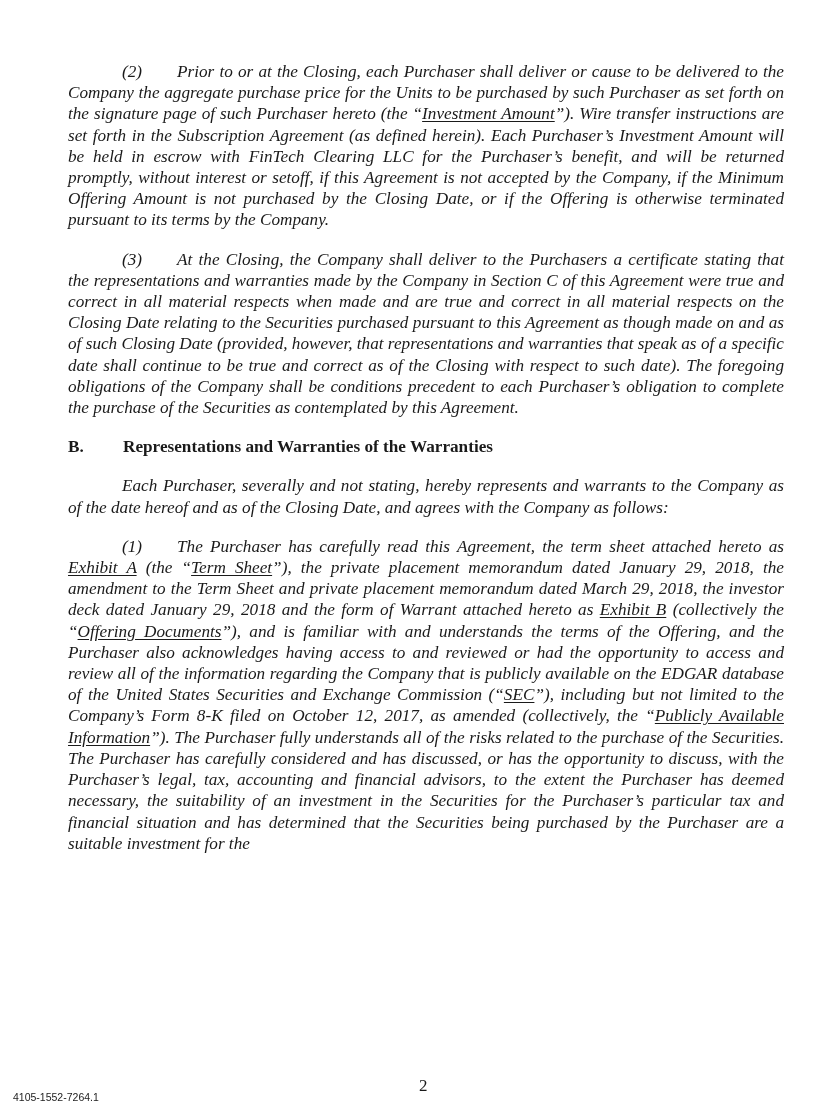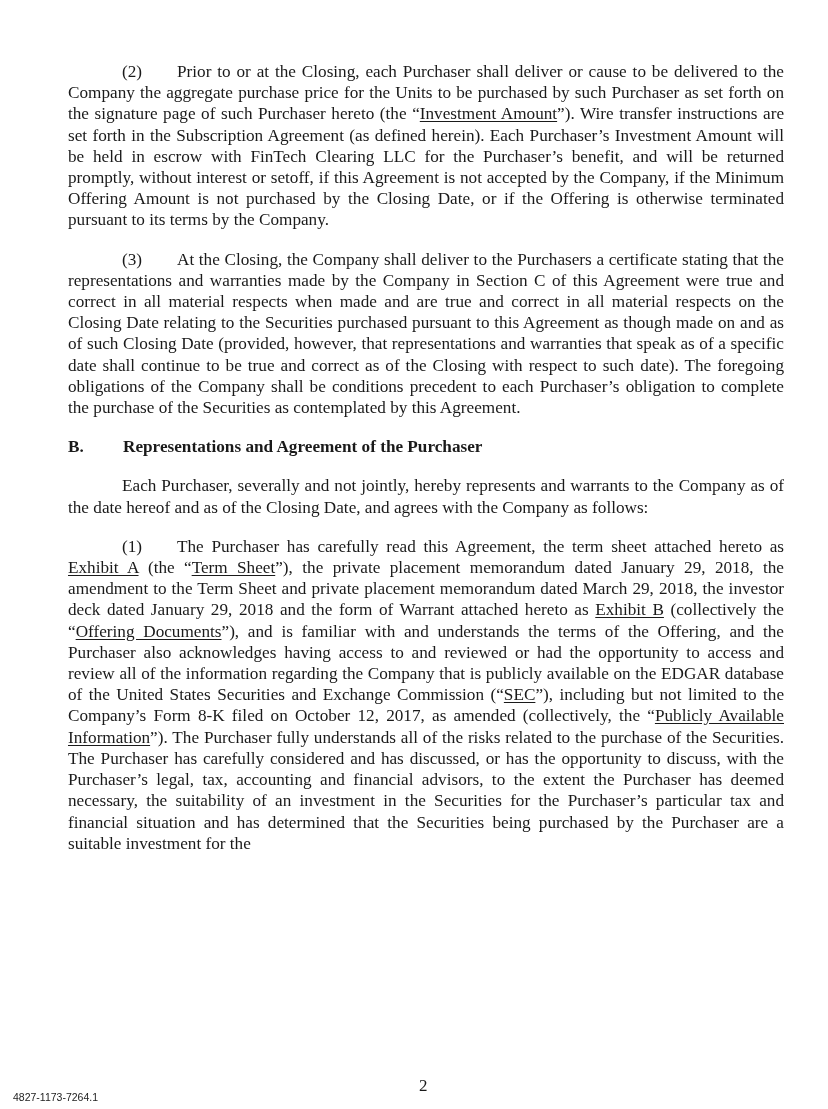--- a/index.html
+++ b/index.html
@@ -2,21 +2,21 @@
 <html><head>
 <meta charset="utf-8">
 <style>
   html, body { margin: 0; padding: 0; background: #ffffff; }
   body { width: 828px; height: 1109px; position: relative; overflow: hidden; }
   .page {
     position: absolute; left: 68px; top: 61px; width: 716px;
     font-family: "Liberation Serif", serif; font-size: 17.2px; line-height: 21.2px;
     color: #1a1a1a; text-align: justify;
   }
-  .para { margin: 0 0 18px 0; text-indent: 54px; }
+  .para { margin: 0 0 18px 0; text-indent: 54px; font-style: italic; }
   .num { display: inline-block; width: 55px; text-indent: 0; }
   .heading { margin: 0 0 18px 0; font-weight: bold; text-indent: 0; }
   .heading .hnum { display: inline-block; width: 55px; }
   u { text-decoration: underline; text-underline-offset: 2px; }
   .footer-id {
     position: absolute; left: 13px; top: 1091px;
     font-family: "Liberation Sans", sans-serif; font-size: 10.5px; color: #222;
   }
   .page-num {
     position: absolute; left: 419px; top: 1076px;
@@ -26,23 +26,23 @@
 </head>
 <body>
 
 <div class="page">
   <div id="paras-a">
       <p class="para"><span class="num">(2)</span>Prior to or at the Closing, each Purchaser shall deliver or cause to be delivered to the Company the aggregate purchase price for the Units to be purchased by such Purchaser as set forth on the signature page of such Purchaser hereto (the “<u>Investment Amount</u>”).  Wire transfer instructions are set forth in the Subscription Agreement (as defined herein).  Each Purchaser’s Investment Amount will be held in escrow with FinTech Clearing LLC for the Purchaser’s benefit, and will be returned promptly, without interest or setoff, if this Agreement is not accepted by the Company, if the Minimum Offering Amount is not purchased by the Closing Date, or if the Offering is otherwise terminated pursuant to its terms by the Company.</p>
       <p class="para"><span class="num">(3)</span>At the Closing, the Company shall deliver to the Purchasers a certificate stating that the representations and warranties made by the Company in Section C of this Agreement were true and correct in all material respects when made and are true and correct in all material respects on the Closing Date relating to the Securities purchased pursuant to this Agreement as though made on and as of such Closing Date (provided, however, that representations and warranties that speak as of a specific date shall continue to be true and correct as of the Closing with respect to such date).  The foregoing obligations of the Company shall be conditions precedent to each Purchaser’s obligation to complete the purchase of the Securities as contemplated by this Agreement.</p>
     </div>
 
   <p class="heading">
-    <span class="hnum">B.</span><span>Representations and Agreement of the Purchaser</span>
+    <span class="hnum">B.</span><span>Representations and Warranties of the Warranties</span>
   </p>
-  <p class="para">Each Purchaser, severally and not jointly, hereby represents and warrants to the Company as of the date hereof and as of the Closing Date, and agrees with the Company as follows:</p>
+  <p class="para">Each Purchaser, severally and not stating, hereby represents and warrants to the Company as of the date hereof and as of the Closing Date, and agrees with the Company as follows:</p>
 
   <div id="paras-b">
       <p class="para"><span class="num">(1)</span>The Purchaser has carefully read this Agreement, the term sheet attached hereto as <u>Exhibit A</u> (the “<u>Term Sheet</u>”), the private placement memorandum dated January 29, 2018, the amendment to the Term Sheet and private placement memorandum dated March 29, 2018, the investor deck dated January 29, 2018 and the form of Warrant attached hereto as <u>Exhibit B</u> (collectively the “<u>Offering Documents</u>”), and is familiar with and understands the terms of the Offering, and the Purchaser also acknowledges having access to and reviewed or had the opportunity to access and review all of the information regarding the Company that is publicly available on the EDGAR database of the United States Securities and Exchange Commission (“<u>SEC</u>”), including but not limited to the Company’s Form 8-K filed on October 12, 2017, as amended (collectively, the “<u>Publicly Available Information</u>”).  The Purchaser fully understands all of the risks related to the purchase of the Securities.  The Purchaser has carefully considered and has discussed, or has the opportunity to discuss, with the Purchaser’s legal, tax, accounting and financial advisors, to the extent the Purchaser has deemed necessary, the suitability of an investment in the Securities for the Purchaser’s particular tax and financial situation and has determined that the Securities being purchased by the Purchaser are a suitable investment for the</p>
     </div>
 </div>
 
 <div class="page-num">2</div>
-<div class="footer-id">4827-1173-7264.1</div>
+<div class="footer-id">4105-1552-7264.1</div>
 
 </body></html>

